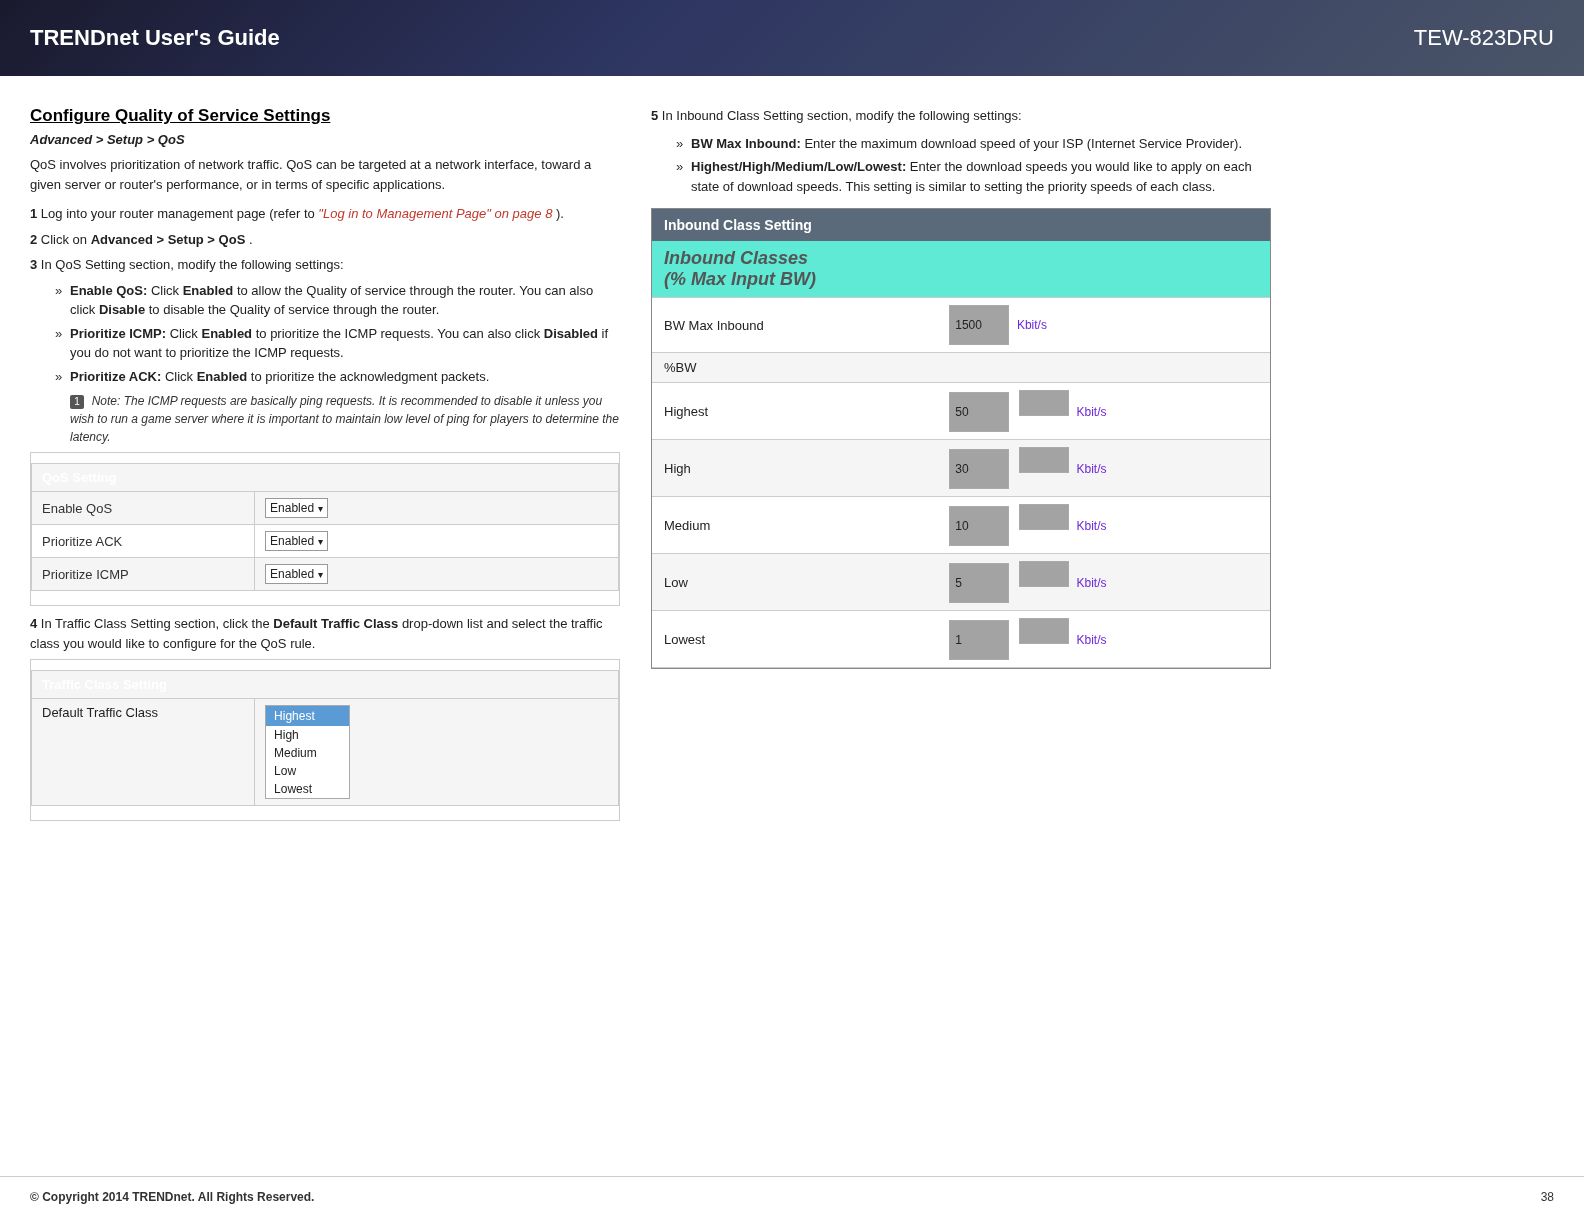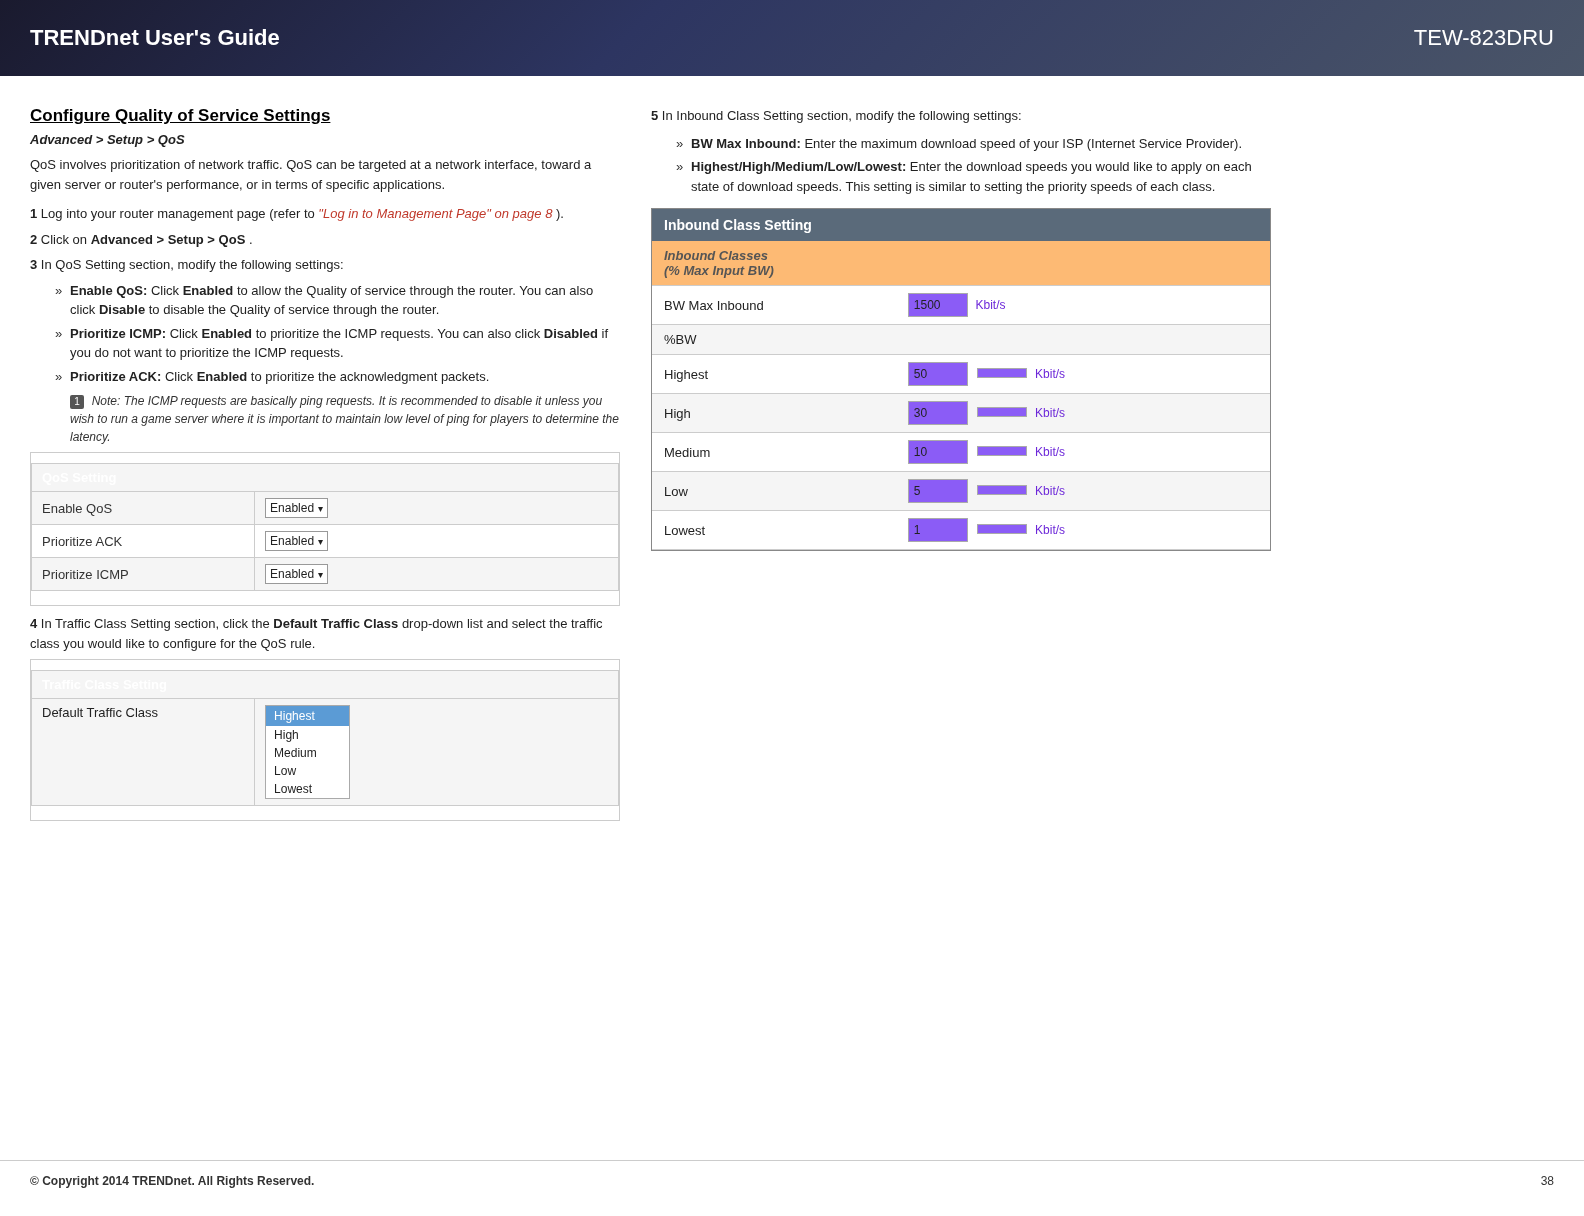--- a/index.html
+++ b/index.html
@@ -245,51 +245,51 @@
     .inbound-table tr td {
       padding: 7px 12px;
       border-bottom: 1px solid #ccc;
       font-size: 13px;
       background: #f5f5f5;
     }
     .inbound-table tr:nth-child(even) td {
       background: #fff;
     }
     .inbound-table tr.subheader td {
-      background: #fdba74;
+      background: #5eead4;
       font-weight: bold;
       font-style: italic;
-      font-size: 13px;
+      font-size: 18px;
       color: #555;
     }
     .inbound-table .input-mock {
       border: 1px solid #aaa;
-      padding: 4px 5px;
+      padding: 12px 5px;
       width: 60px;
-      background: #8b5cf6;
+      background: #a3a3a3;
       display: inline-block;
       font-size: 12px;
     }
     .inbound-table .unit-text {
       color: #6d28d9;
       font-size: 12px;
       margin-left: 4px;
     }
 
     
     .right-step {
       font-size: 13px;
       line-height: 1.5;
       margin-bottom: 8px;
     }
 
     
     .footer {
       position: absolute;
-      bottom: 16px;
+      bottom: 0;
       left: 0;
       right: 0;
       height: 40px;
       border-top: 1px solid #ccc;
       display: flex;
       align-items: center;
       justify-content: space-between;
       padding: 0 30px;
       background: #fff;
     }

